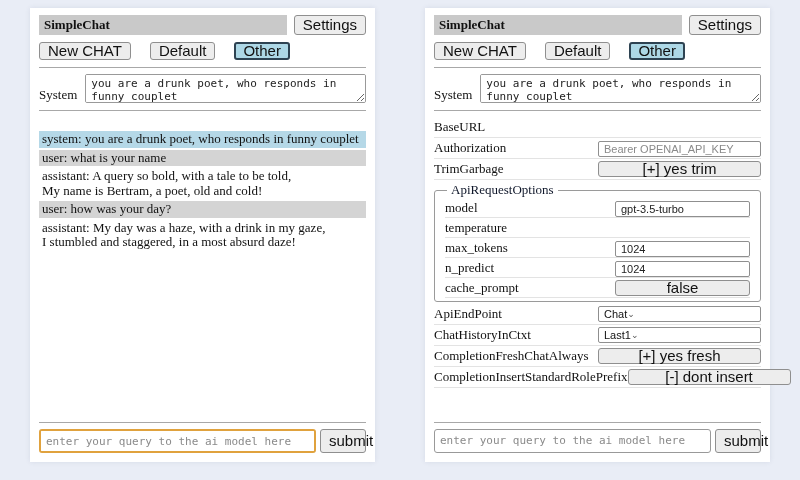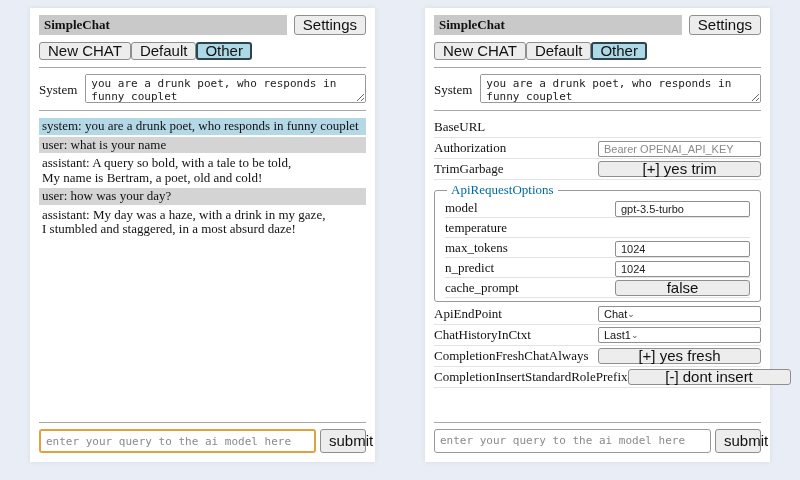--- a/index.html
+++ b/index.html
@@ -15,36 +15,36 @@
   .panel.right { left:425px; }
 
   
   .titlebar-row { display:flex; gap:7px; align-items:stretch; }
   .titlebar { flex:1; background:#c9c9c9; font-weight:bold; font-size:13px; padding:2px 5px; color:#111; }
   .btn {
     font-family:"Liberation Sans", sans-serif; font-size:15px; color:#111;
     background:#ededed; border:1px solid #8f8f8f; border-radius:3px;
     padding:2px 8px; cursor:pointer; line-height:12px;
   }
-  .chatbtn-row { display:flex; gap:0; margin-top:7px; }
+  .chatbtn-row { display:flex; gap:19px; margin-top:7px; }
   .btn.active { background:#add8e6; border:2px solid #2e4352; padding:1px 7px; }
 
   hr.sep { border:none; border-top:1px solid #a8a8a8; margin:7px 0 6px 0; }
 
-  .system-row { display:flex; gap:8px; align-items:center; }
+  .system-row { display:flex; gap:8px; align-items:flex-end; }
   .label { font-size:13px; color:#111; }
   .system-row .label { padding-top:3px; }
   textarea {
     font-family:"DejaVu Sans Mono", monospace; font-size:11px; color:#222;
     border:1px solid #999; border-radius:2px; padding:2px 5px; background:#fff;
   }
   textarea.system { flex:1; height:29px; resize:vertical; }
 
   
-  .messages { flex:1; margin-top:1px; overflow:hidden; }
+  .messages { flex:1; margin-top:14px; overflow:hidden; }
   .msg { font-size:13px; line-height:14.5px; padding:1px 3px; margin-bottom:2px; white-space:pre-line; color:#111; }
   .msg.system { background:#b5d8e7; }
   .msg.user { background:#d4d4d4; }
   .msg.assistant { background:transparent; }
 
   
   .query-row { display:flex; gap:4px; align-items:stretch; }
   textarea.query { flex:1; height:24px; resize:none; border-radius:3px; padding:4px 5px; }
   textarea.query::placeholder, textarea.system::placeholder, input::placeholder { color:#8a8a8a; }
   .panel.left textarea.query { border:2px solid #e0a23e; }
@@ -60,21 +60,21 @@
   }
   .sbtn { width:100%; height:16px; padding:0 4px; border-radius:3px; }
   .sselect {
     width:100%; height:16px; background:#fff; border:1px solid #8f8f8f; border-radius:2px;
     font-family:"Liberation Sans", sans-serif; font-size:11px; color:#111;
     display:flex; align-items:center; justify-content:flex-start; padding:0 5px; cursor:pointer;
   }
   .chevron { font-size:9px; color:#555; line-height:8px; }
 
   fieldset.aro { border:1px solid #9a9a9a; border-radius:3px; margin:2px 0 2px 0; padding:0 10px 3px 10px; }
-  fieldset.aro legend { font-size:13px; padding:0 4px; margin-left:2px; color:#0369a1; }
+  fieldset.aro legend { font-size:13px; padding:0 4px; margin-left:2px; color:#0f172a; }
   fieldset.aro .srow { height:20px; }
   fieldset.aro .sctrl { width:135px; }
 
   .spacer { flex:1; }
 </style>
 </head>
 <body>
 
 <div class="panel left">
   <div class="titlebar-row">

